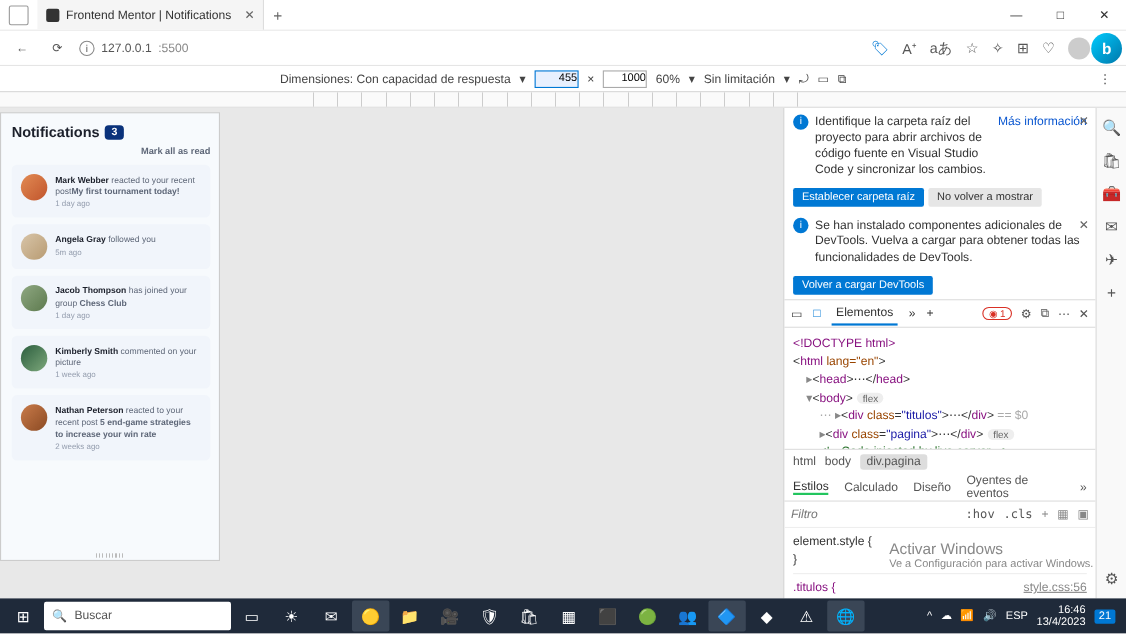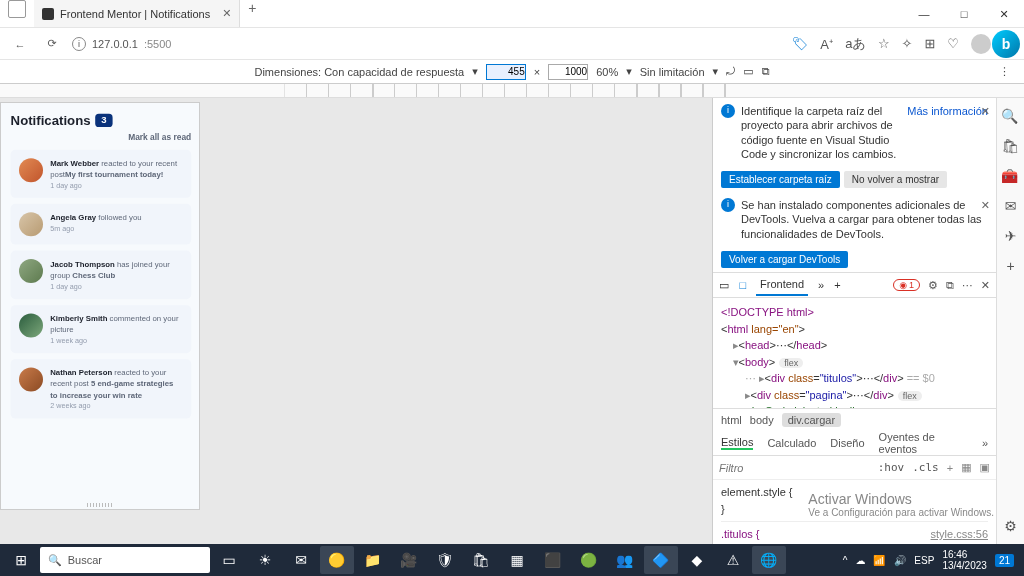--- a/index.html
+++ b/index.html
@@ -1,19 +1,19 @@
 <!DOCTYPE html>
 <html><head>
 <meta charset="utf-8">
 <style>
 *{box-sizing:border-box;margin:0;padding:0;font-family:"Segoe UI",Arial,sans-serif}
 body{background:#f3f3f3;width:1024px;height:576px;overflow:hidden;position:relative;font-size:11px;color:#333}
 
 
-.titlebar{height:28px;background:#fff;display:flex;border-bottom:1px solid #e5e5e5}
+.titlebar{height:28px;background:#fff;display:flex;align-items:center;border-bottom:1px solid #e5e5e5}
 .titlebar .sq{width:18px;height:18px;border:1px solid #999;margin:0 8px;border-radius:2px}
 .tab{display:flex;align-items:center;background:#f5f5f5;height:100%;padding:0 8px;border-right:1px solid #ddd;gap:6px;font-size:11px}
 .tab .ico{width:12px;height:12px;background:#333;border-radius:2px}
 .tab .x{margin-left:6px;color:#666;cursor:pointer}
 .newtab{width:24px;text-align:center;color:#666;font-size:14px}
 .winctrl{margin-left:auto;display:flex}
 .winbtn{width:40px;height:28px;display:flex;align-items:center;justify-content:center;color:#333;font-size:11px}
 
 
 .addrbar{height:32px;background:#fff;display:flex;align-items:center;padding:0 8px;gap:8px;border-bottom:1px solid #e5e5e5}
@@ -104,21 +104,21 @@
 
 .watermark{position:absolute;right:30px;bottom:58px;color:#888;font-size:14px}
 .watermark small{font-size:10px;display:block}
 
 
 .taskbar{position:absolute;bottom:0;left:0;right:0;height:32px;background:#1f2a3a;display:flex;align-items:center;padding:0 4px;gap:2px}
 .taskbar .tb{width:34px;height:28px;display:flex;align-items:center;justify-content:center;color:#fff;font-size:14px;border-radius:2px}
 .taskbar .tb.active{background:#3a4656}
 .search{display:flex;align-items:center;background:#fff;height:26px;width:170px;border-radius:2px;padding:0 8px;gap:6px;color:#555;font-size:11px}
 .tray{margin-left:auto;display:flex;align-items:center;gap:8px;color:#fff;font-size:10px;padding-right:6px}
-.tray .col{text-align:left;line-height:1.1}
+.tray .col{text-align:right;line-height:1.1}
 </style>
 </head>
 <body>
 
 <div class="titlebar">
   <div class="sq"></div>
   <div class="tab">
     <span class="ico"></span>
     <span>Frontend Mentor | Notifications</span>
     <span class="x">✕</span>
@@ -239,21 +239,21 @@
       <span>Se han instalado componentes adicionales de DevTools. Vuelva a cargar para obtener todas las funcionalidades de DevTools.</span>
       <span class="x">✕</span>
     </div>
     <div class="dtBtns">
       <button class="dtbtn primary">Volver a cargar DevTools</button>
     </div>
 
     <div class="dtTabs">
       <span>▭</span>
       <span style="color:#0078d4">□</span>
-      <span class="tbtn active">Frontend</span>
+      <span class="tbtn active">Elementos</span>
       <span>»</span>
       <span>+</span>
       <div class="icons">
         <span class="badge2">◉ <span>1</span></span>
         <span>⚙</span>
         <span>⧉</span>
         <span>⋯</span>
         <span>✕</span>
       </div>
     </div>
@@ -265,21 +265,21 @@
       <div style="padding-left:12px"><span class="arrow">▾</span>&lt;<span class="tag">body</span>&gt;<span class="pill">flex</span></div>
       <div style="padding-left:24px"><span class="muted">⋯</span> <span class="arrow">▸</span>&lt;<span class="tag">div</span> <span class="attr">class</span>=<span class="val">"titulos"</span>&gt;⋯&lt;/<span class="tag">div</span>&gt; <span class="muted">== $0</span></div>
       <div style="padding-left:24px"><span class="arrow">▸</span>&lt;<span class="tag">div</span> <span class="attr">class</span>=<span class="val">"pagina"</span>&gt;⋯&lt;/<span class="tag">div</span>&gt;<span class="pill">flex</span></div>
       <div style="padding-left:24px" class="cm">&lt;!-- Code injected by live-server --&gt;</div>
 
     </div>
 
     <div class="crumb">
       <span>html</span>
       <span>body</span>
-      <span class="sel">div.cargar</span>
+      <span class="sel">div.pagina</span>
     </div>
 
     <div class="styleTabs">
       <span class="active">Estilos</span>
       <span>Calculado</span>
       <span>Diseño</span>
       <span>Oyentes de eventos</span>
       <span>»</span>
     </div>
 

